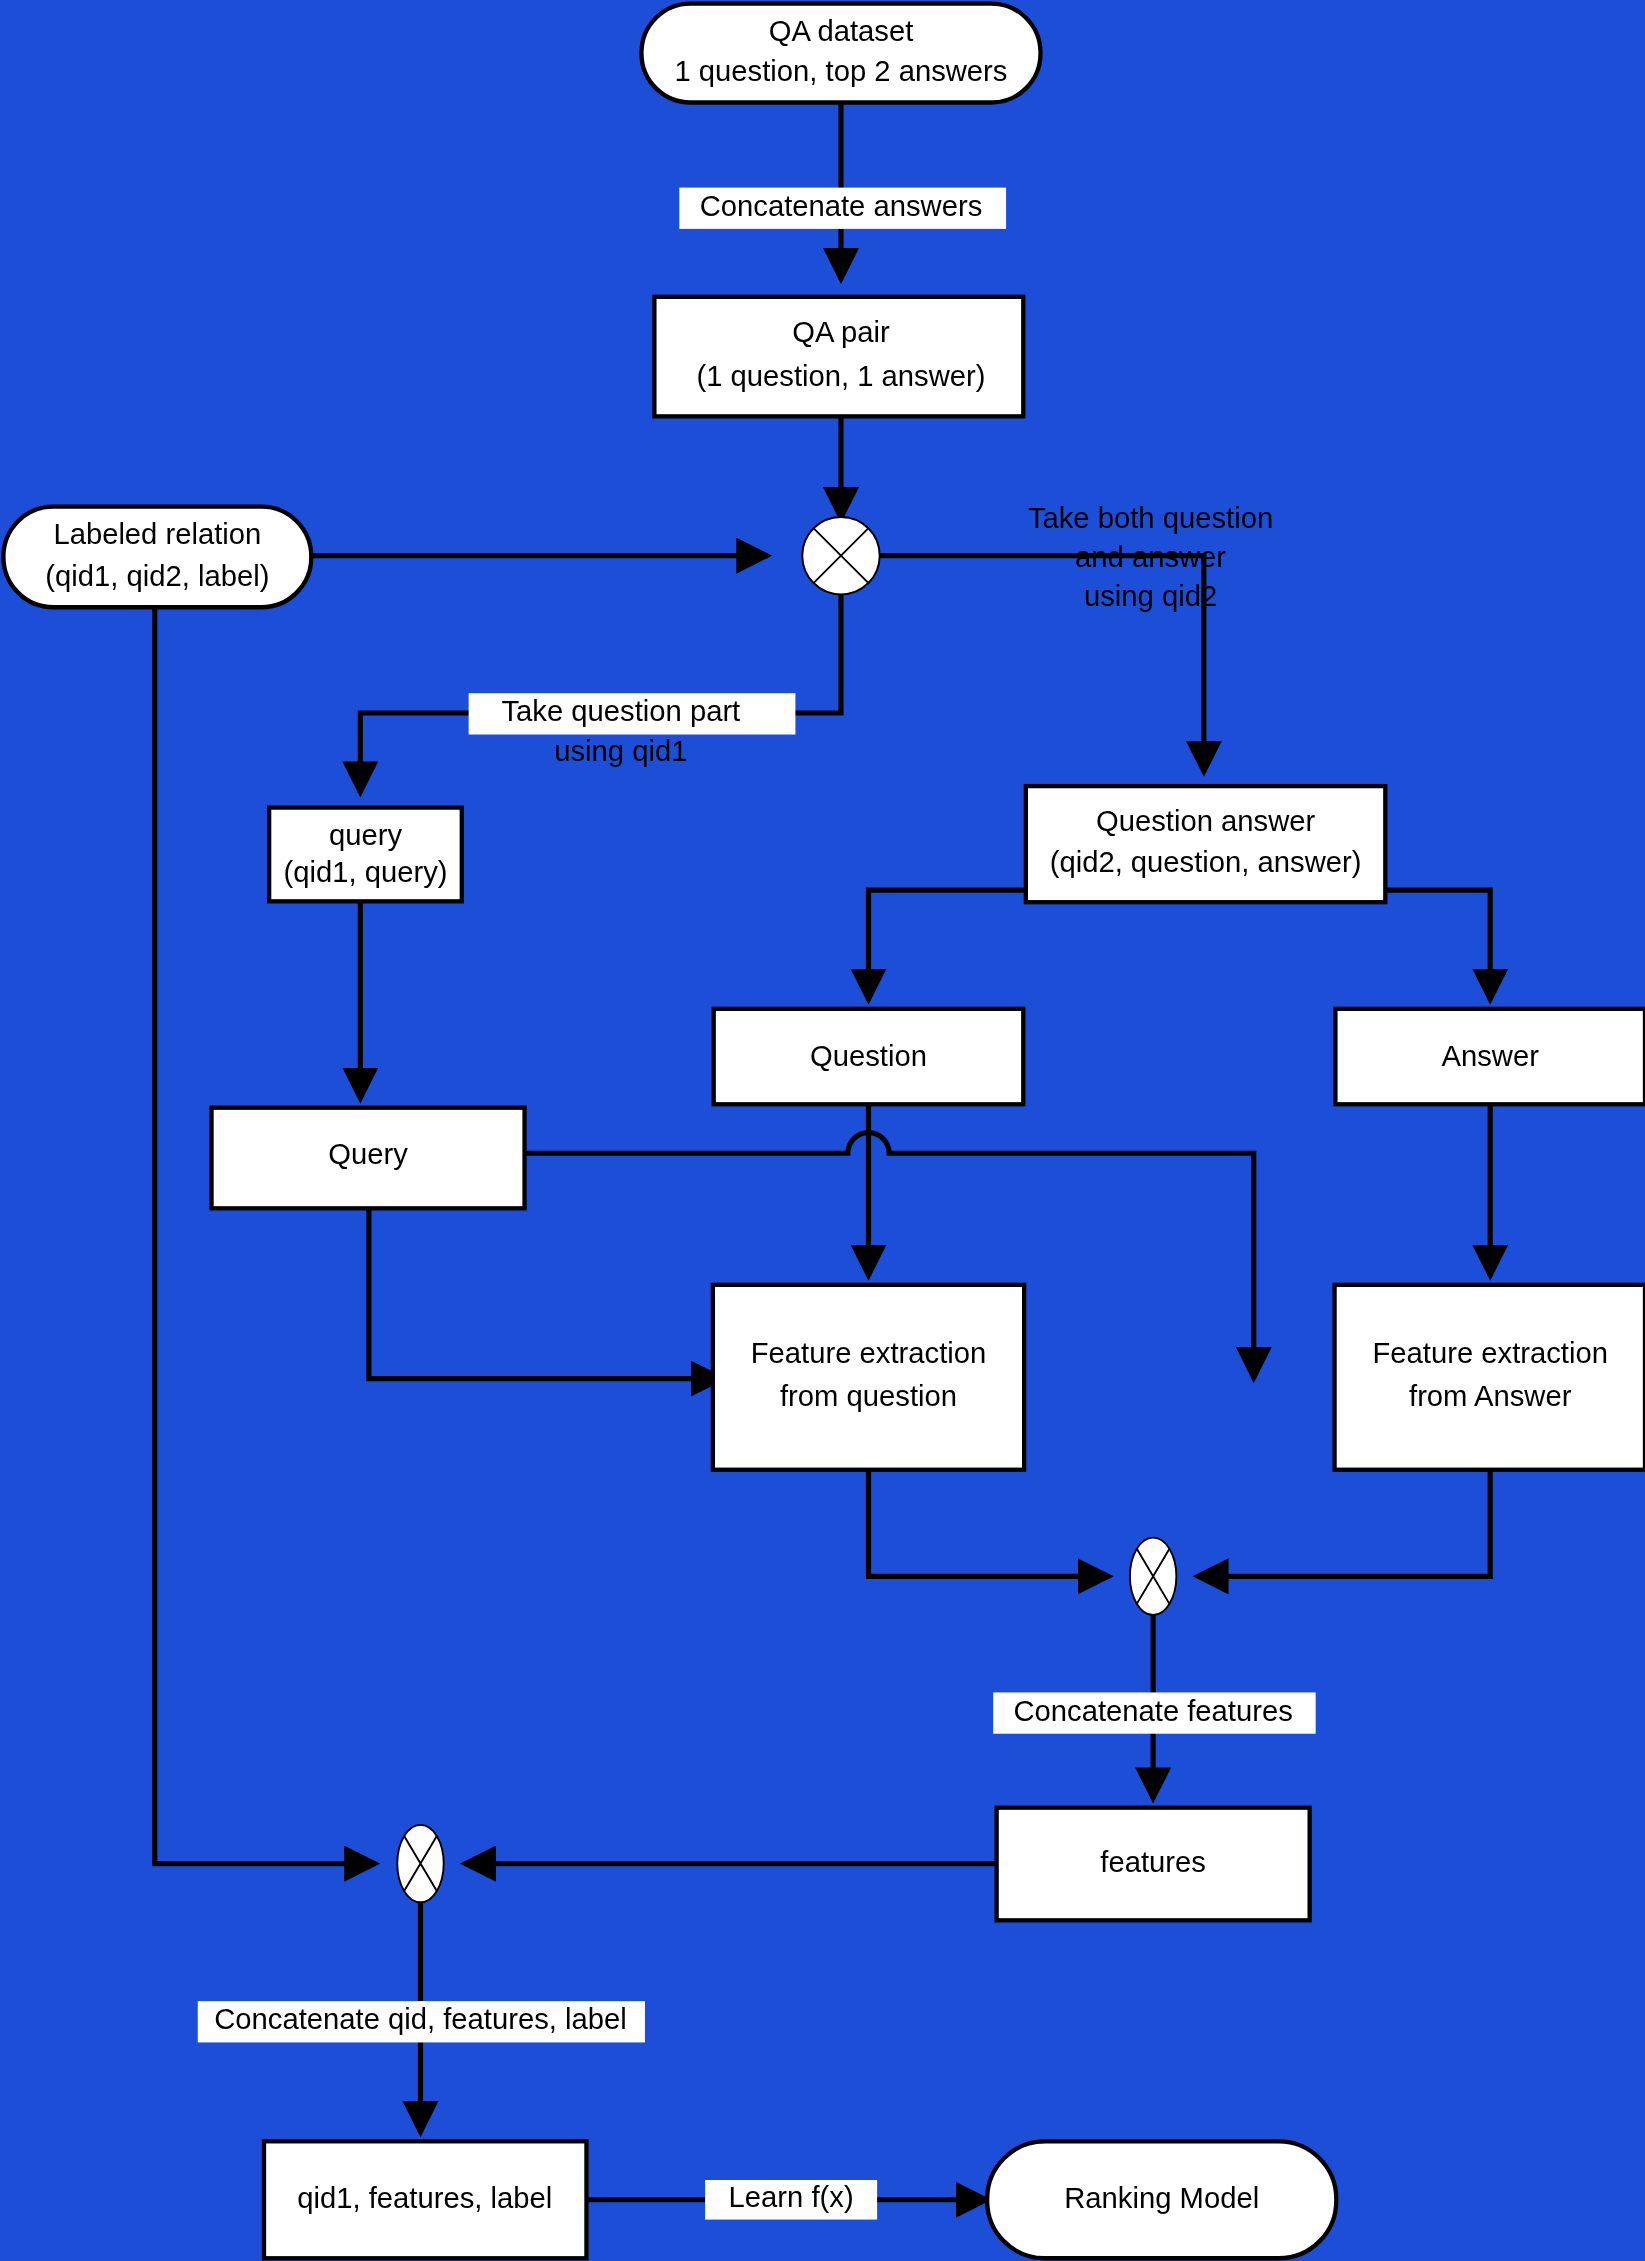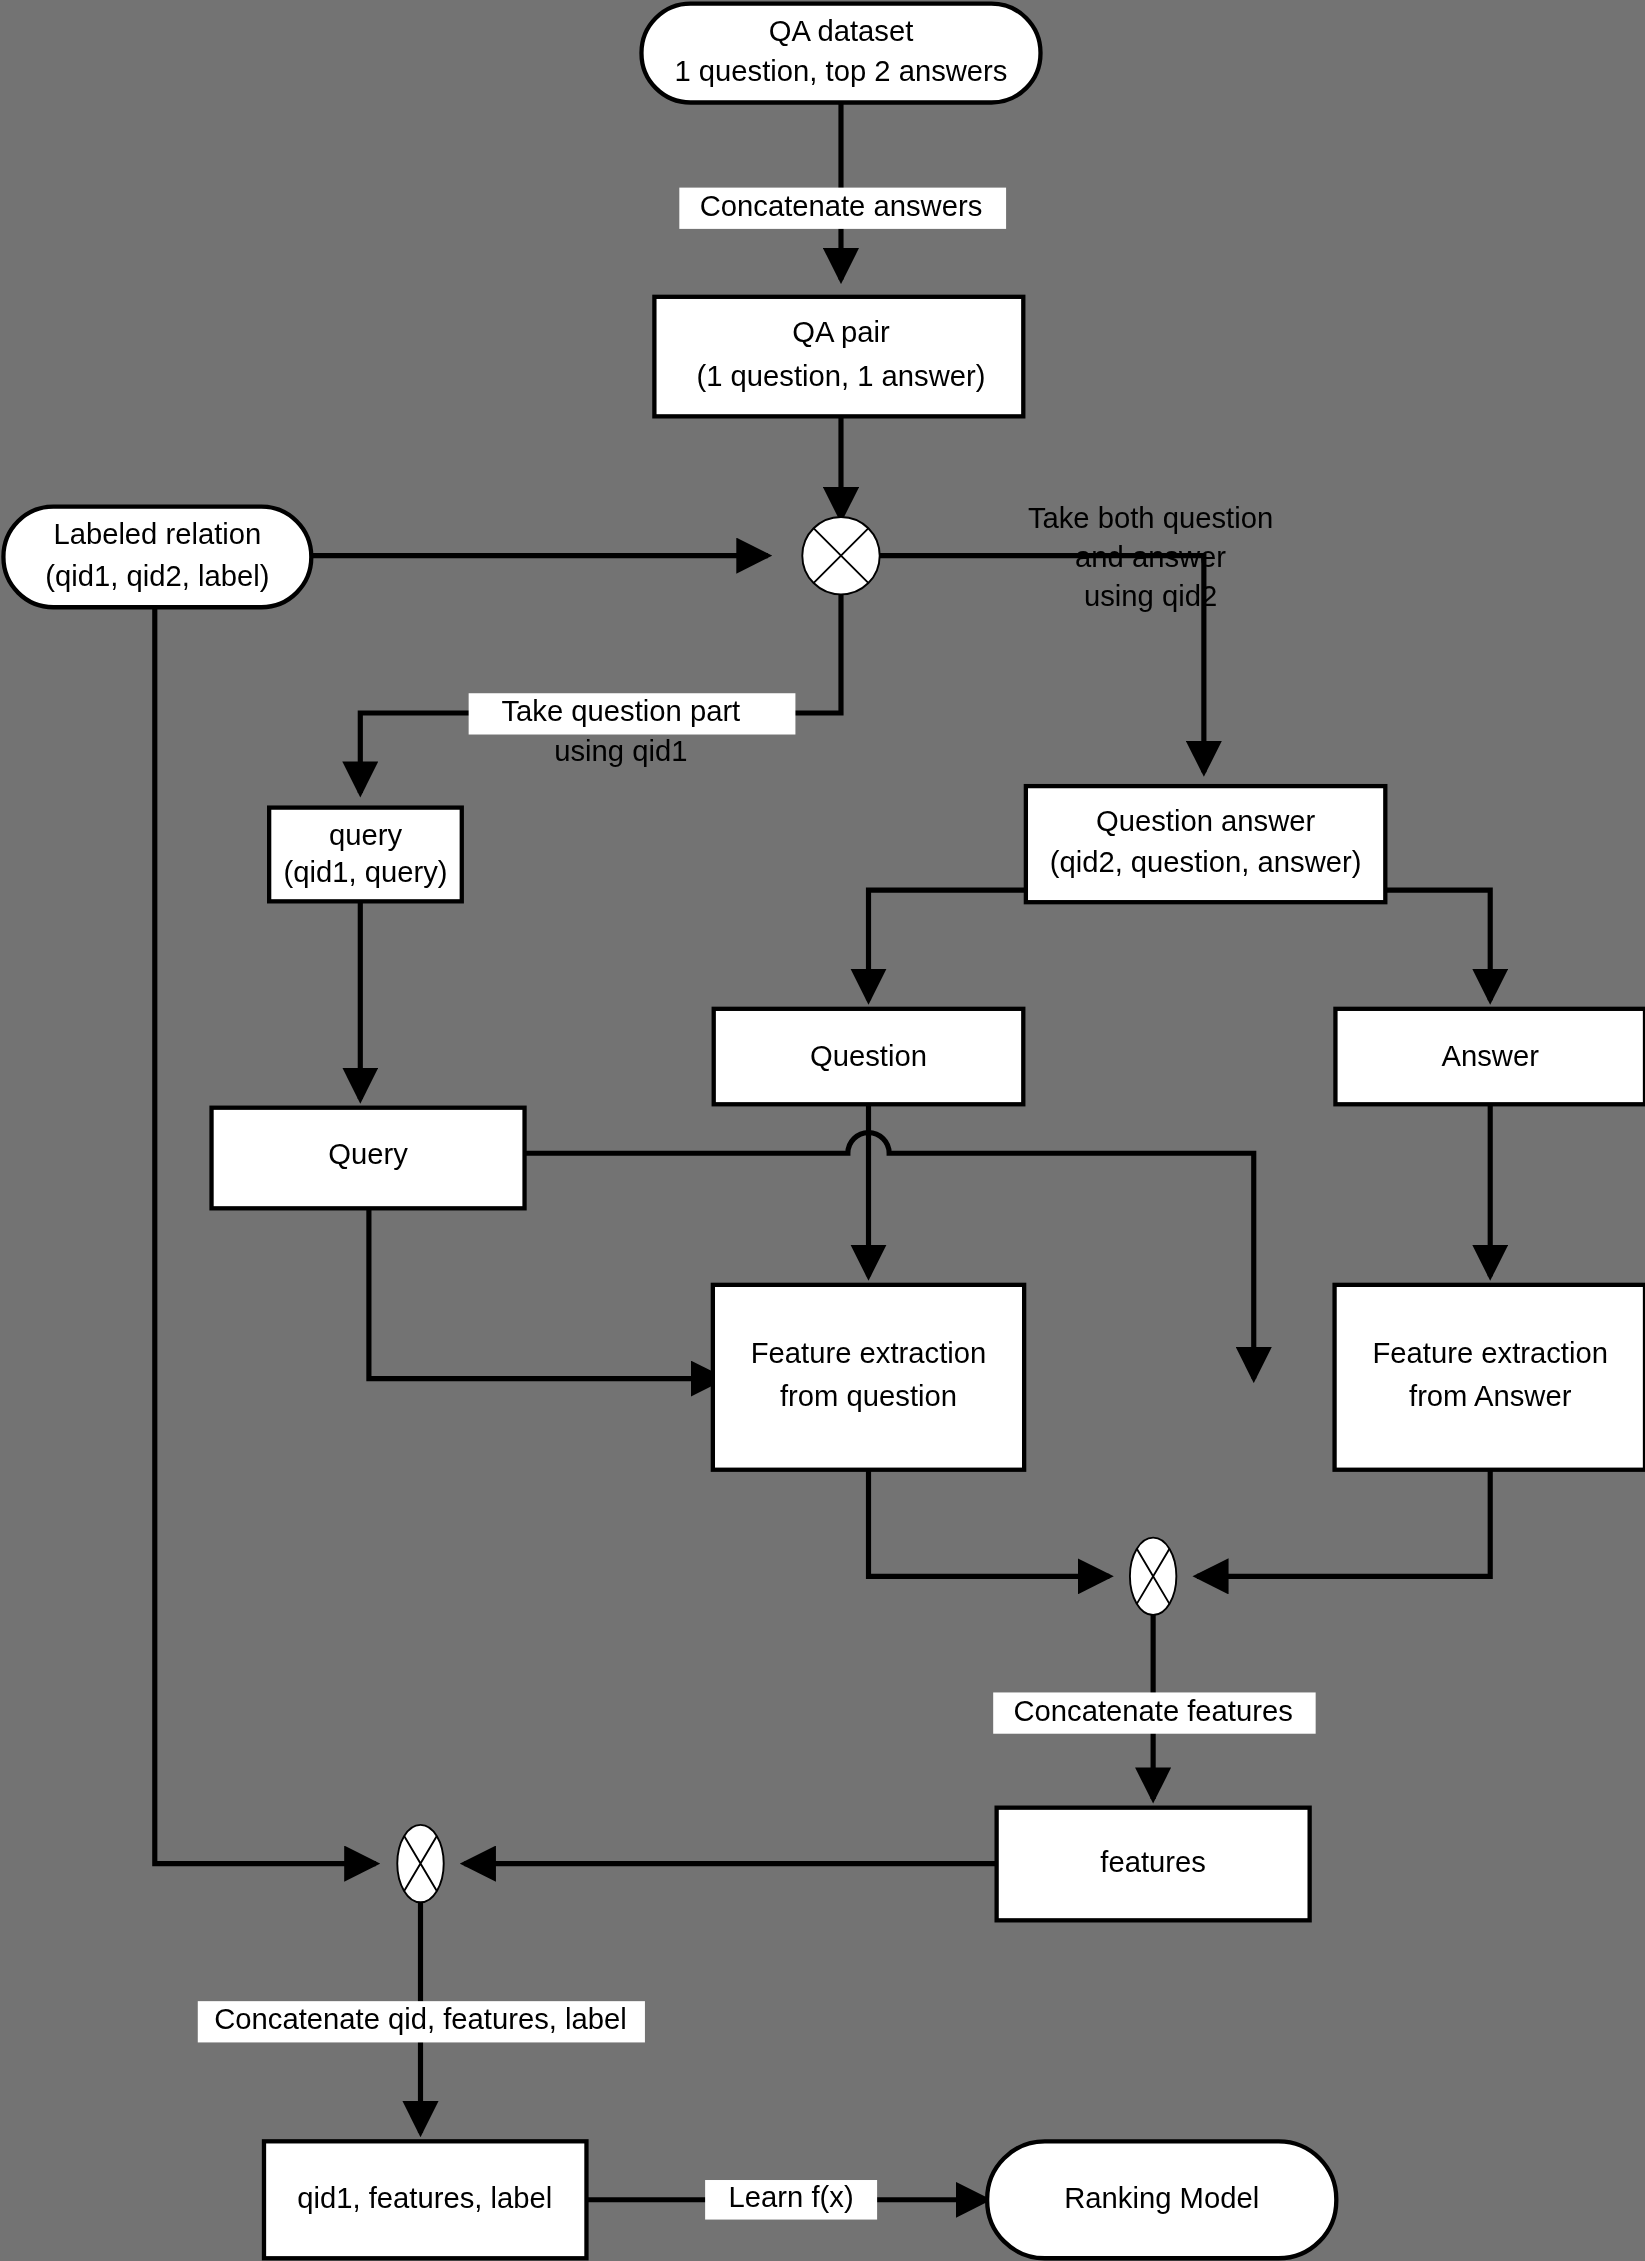--- a/index.html
+++ b/index.html
@@ -4,21 +4,21 @@
 <style>
   html, body {
     margin: 0;
     padding: 0;
     background: #ffffff;
   }
   #canvas-wrap {
     position: relative;
     width: 1645px;
     height: 2261px;
-    background: #737373;
+    background: #1d4ed8;
     overflow: hidden;
   }
   svg#flowchart {
     position: absolute;
     top: 0;
     left: 0;
     width: 1645px;
     height: 2261px;
     display: block;
   }

